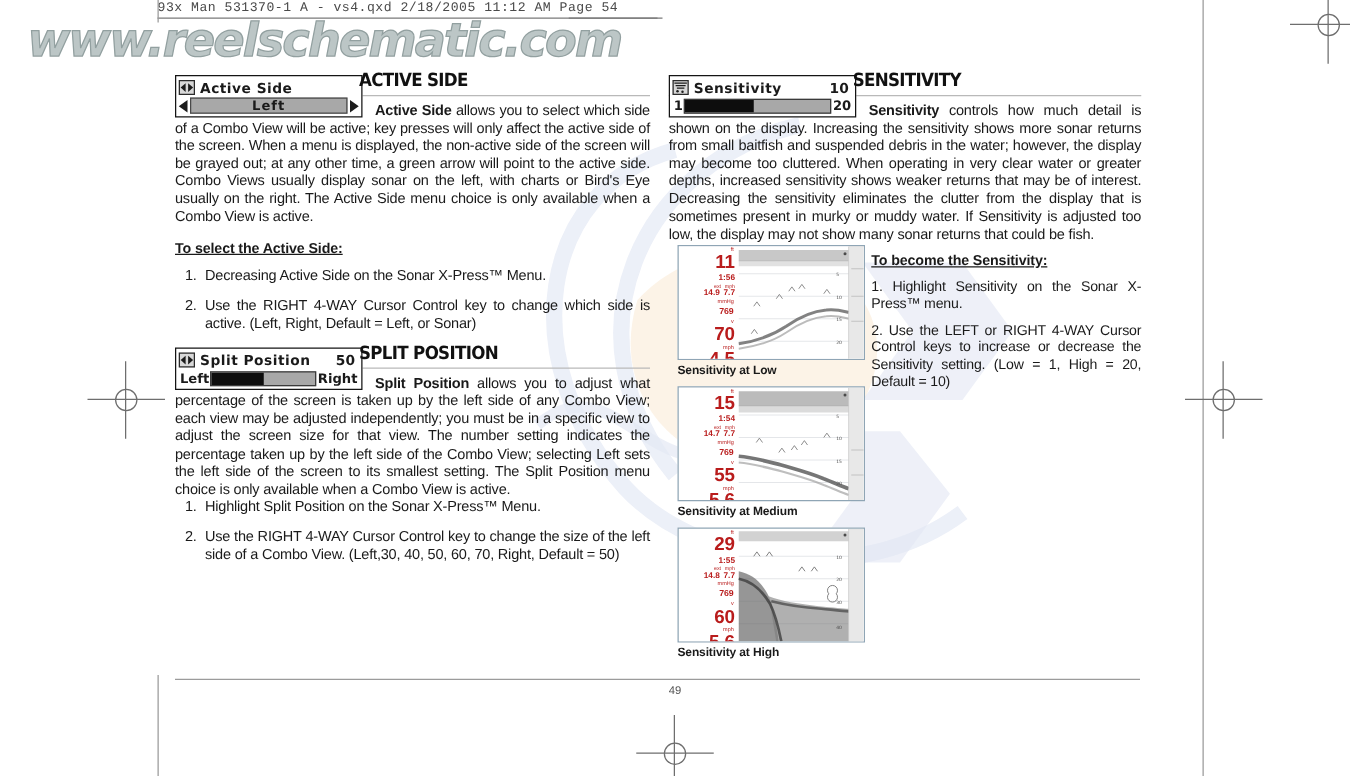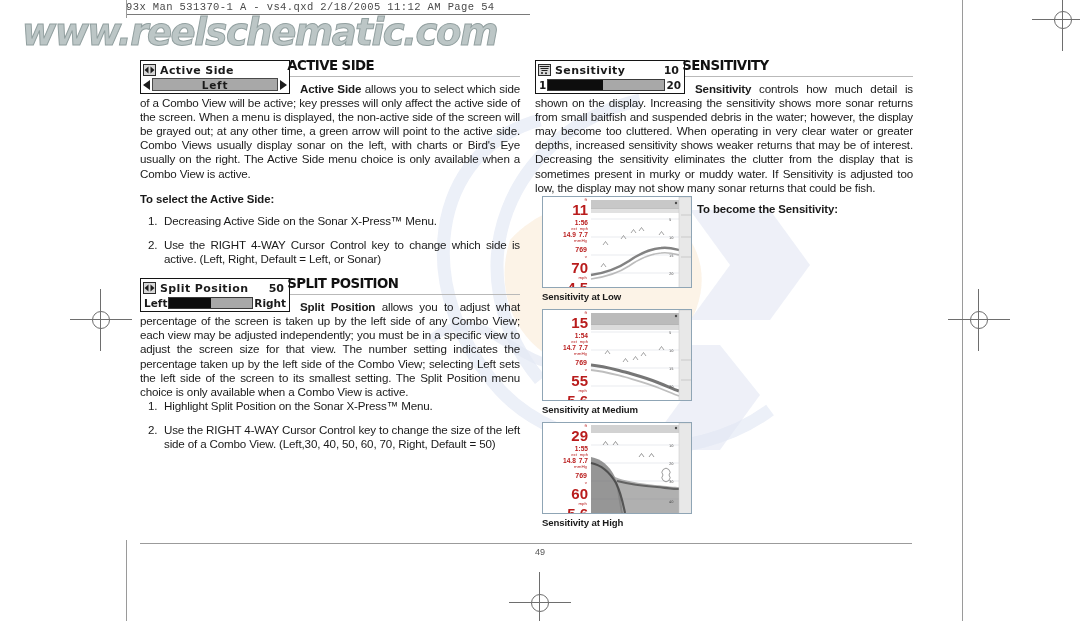--- a/index.html
+++ b/index.html
@@ -90,20 +90,21 @@
     font-size:11.6px;
     line-height:14.1px;
     text-align:justify;
     color:#1a1a1a;
     letter-spacing:-0.15px;
   }
   .body-text b { font-weight:bold; }
 
   .sub-heading {
     font-size:11.4px; font-weight:bold;
+    text-decoration:underline;
     margin-top:12px; margin-bottom:9px;
     letter-spacing:-0.1px;
   }
 
   .steps { list-style:none; }
   .step { display:flex; font-size:11.6px; line-height:14.2px; margin-bottom:10px; letter-spacing:-0.15px; }
   .step-num { width:24px; flex:0 0 24px; padding-left:8px; }
   .step-txt { flex:1; text-align:justify; }
 
   
@@ -389,20 +390,24 @@
         </div>
       </div>
 
       <div class="sec-heading">SENSITIVITY</div>
       <div class="heading-rule"></div>
 
       <p class="body-text" style="margin-top:5px;"><b>Sensitivity</b><span> controls how much detail is shown on the display. Increasing the sensitivity shows more sonar returns from small baitfish and suspended debris in the water; however, the display may become too cluttered. When operating in very clear water or greater depths, increased sensitivity shows weaker returns that may be of interest. Decreasing the sensitivity eliminates the clutter from the display that is sometimes present in murky or muddy water. If Sensitivity is adjusted too low, the display may not show many sonar returns that could be fish.</span></p>
 
       <div style="margin-left:162px; margin-top:8px;">
         <div class="sub-heading" style="margin-top:0;">To become the Sensitivity:</div>
+        <div class="steps-compact">
+          <div class="s">1. Highlight Sensitivity on the Sonar X-Press™ menu.</div>
+          <div class="s">2. Use the LEFT or RIGHT 4-WAY Cursor Control keys to increase or decrease the Sensitivity setting. (Low = 1, High = 20, Default = 10)</div>
+        </div>
       </div>
     </div>
   </div>
 
   <div class="shot-col">
 
     <div class="shot-wrap">
       <div class="shot">
         <svg width="150" height="92" viewBox="0 0 150 92">
           <rect x="0" y="0" width="150" height="92" fill="#ffffff"></rect>

